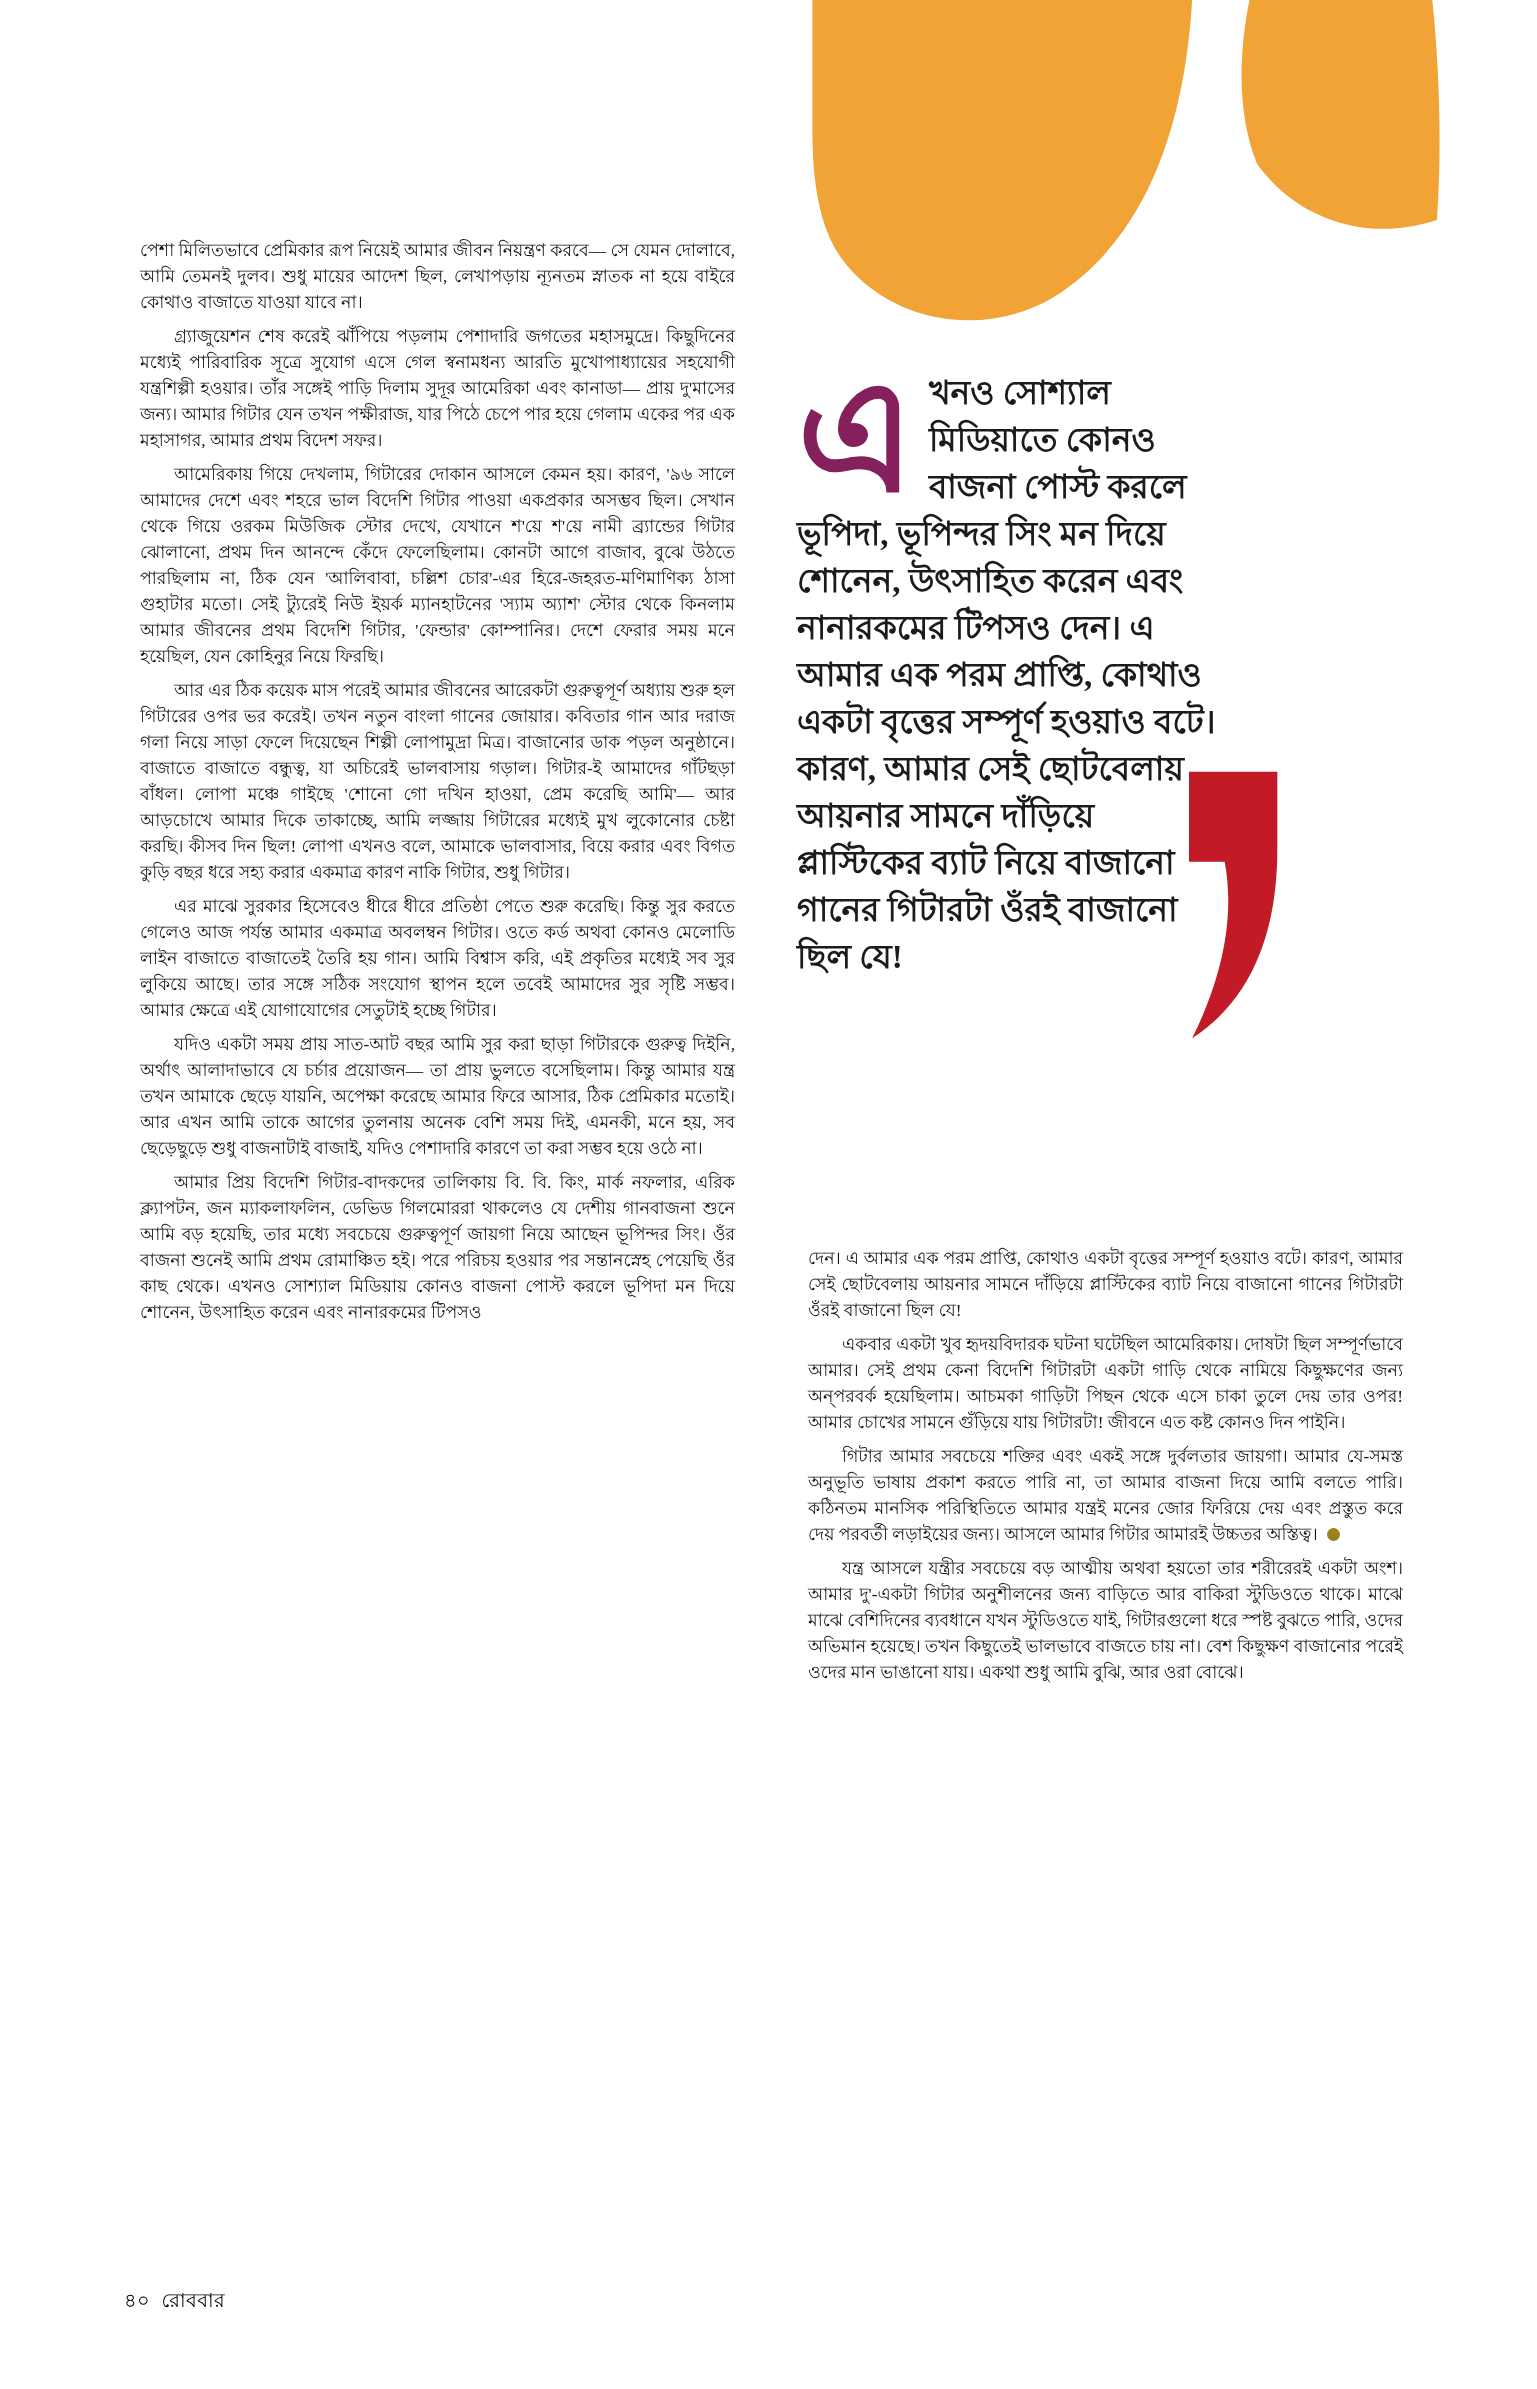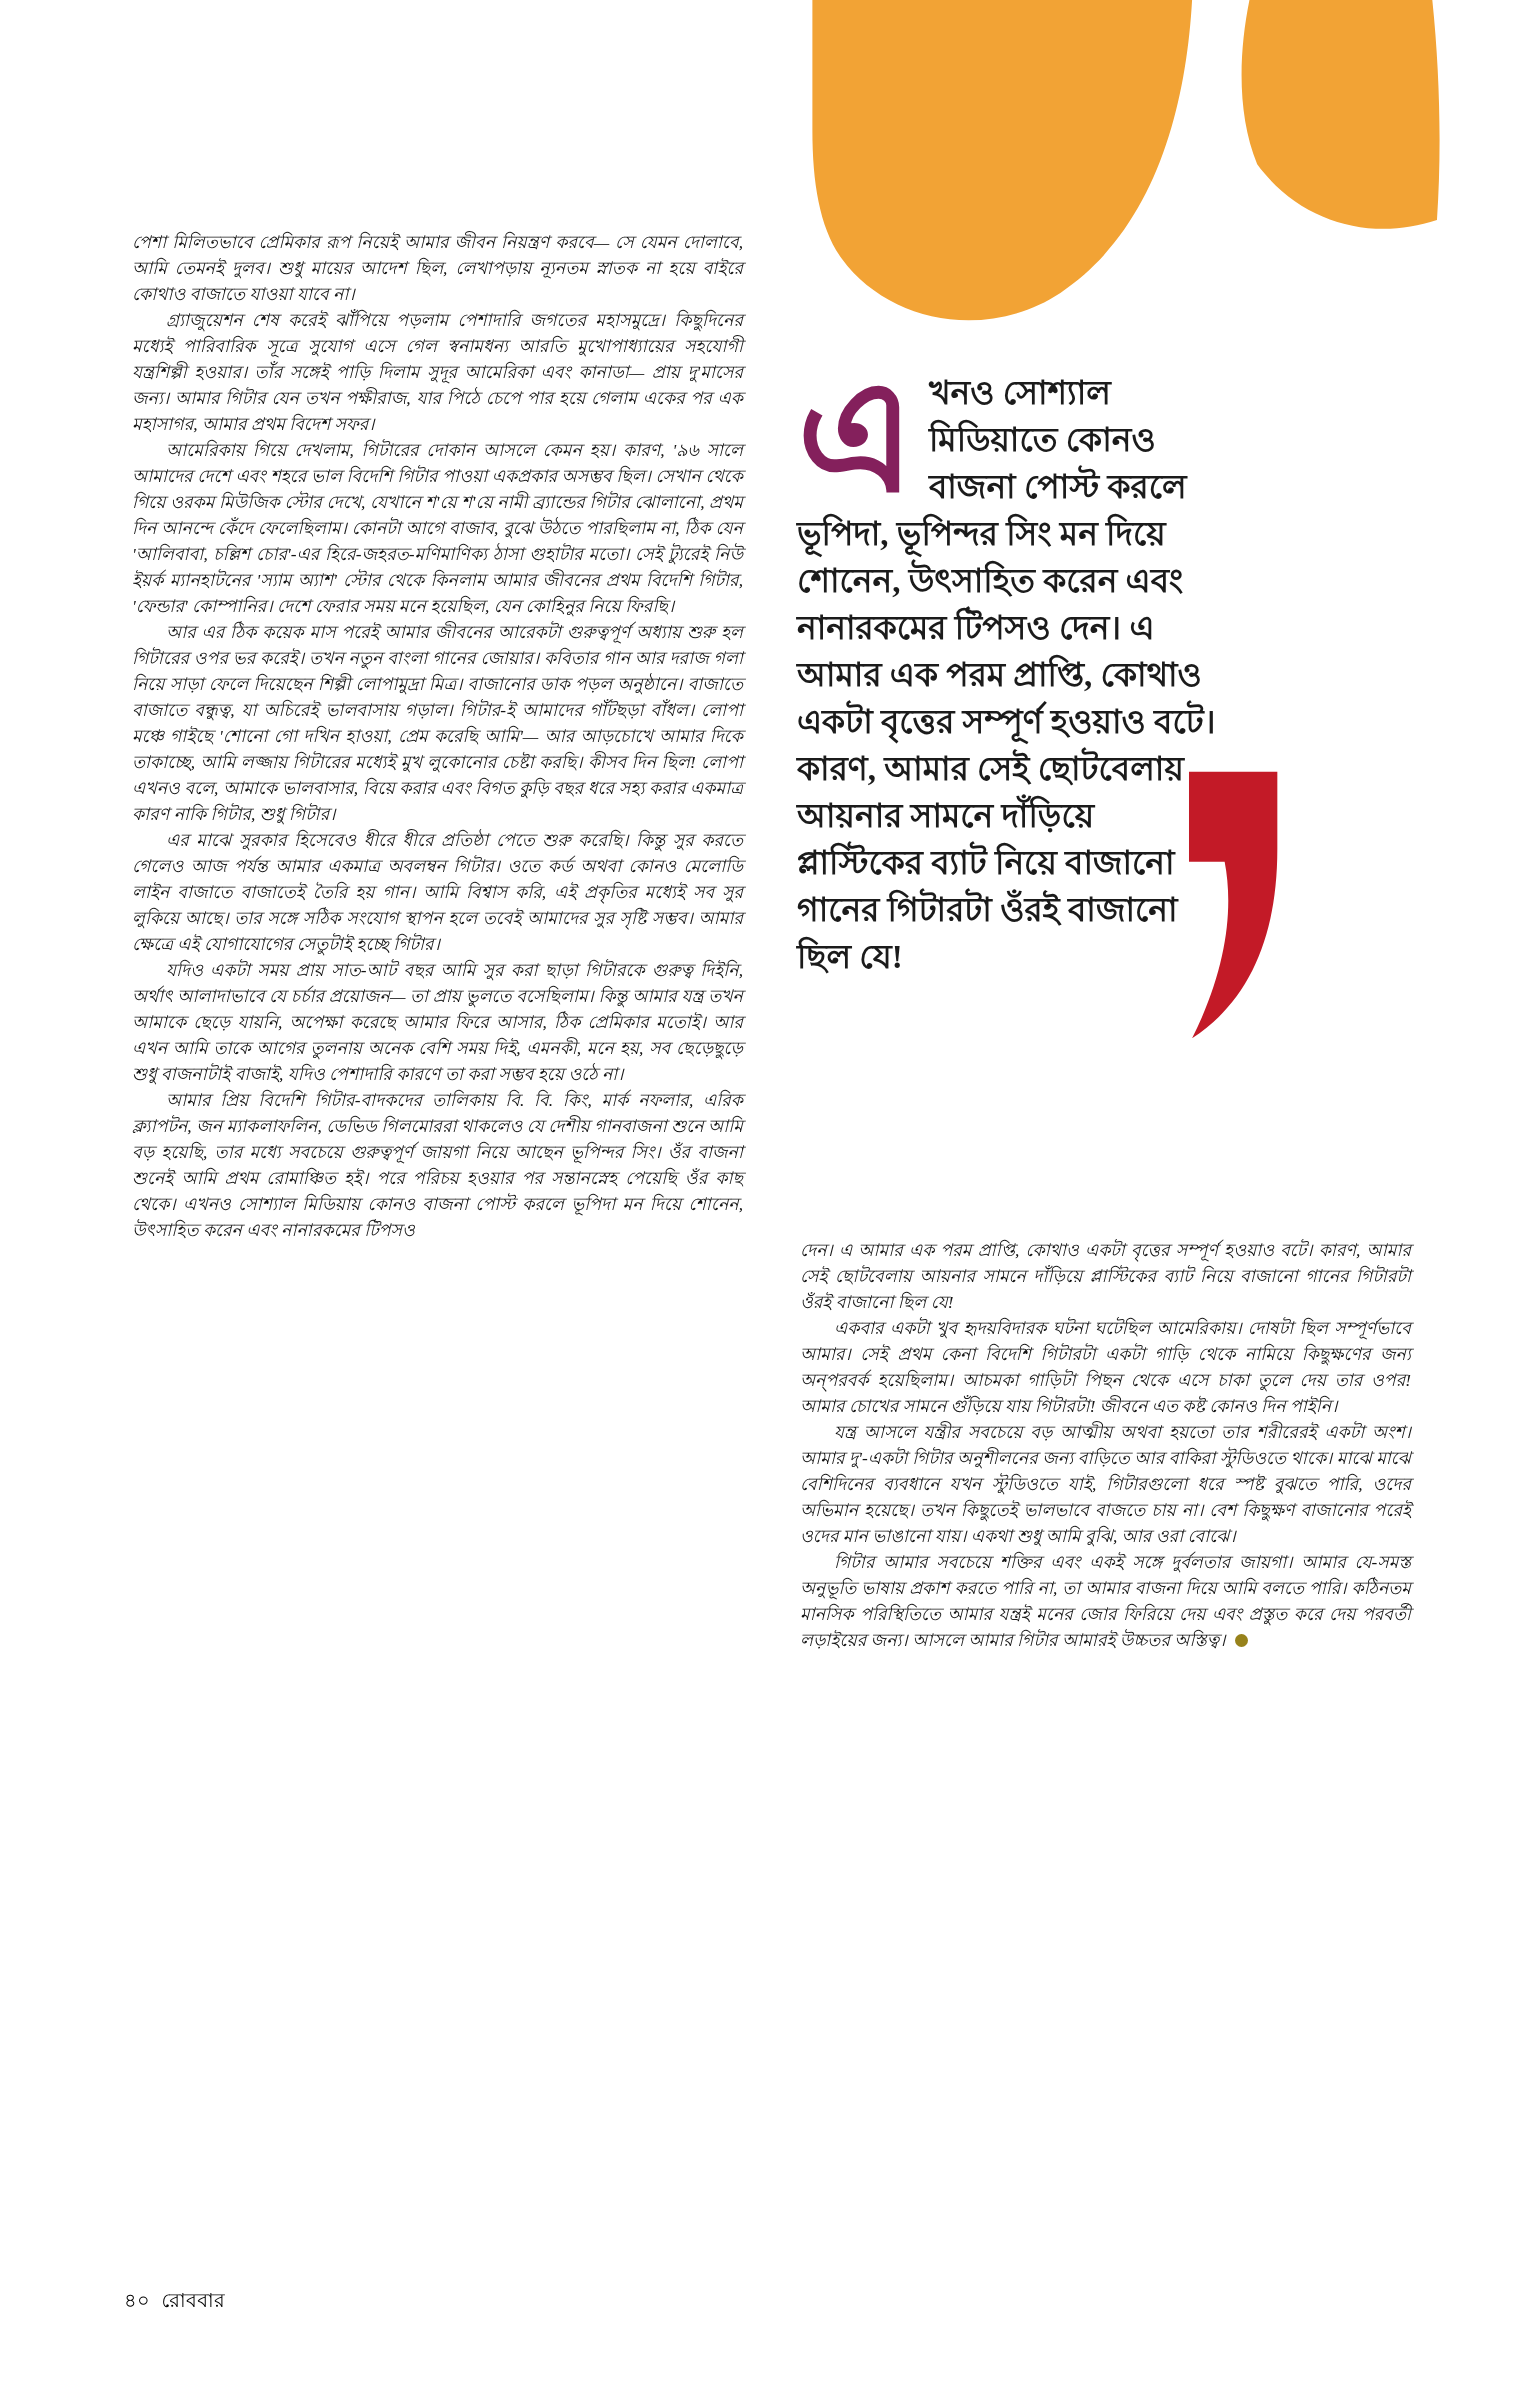--- a/index.html
+++ b/index.html
@@ -18,21 +18,21 @@
     width:1538px;height:2389px;
     pointer-events:none;
   }
   .col{
     position:absolute;
     text-align:justify;
     font-size:17.4px;
     line-height:26px;
     color:#141414;
   }
-  .col p{margin:0;font-style:italic;}
+  .col p{margin:8px;}
   .col p.indent{text-indent:34px;}
   .col-left{left:132px;top:229px;width:611px;}
   .col-right{left:800px;top:1237px;width:611px;}
   .pullquote{
     position:absolute;
     left:797px;top:370px;
     width:431px;
     font-weight:700;
     font-size:33px;
     line-height:47px;
@@ -84,25 +84,25 @@
   </div>
 
   <div class="pullquote">
     <span class="dropcap" style="color: rgb(132, 32, 92);">এ</span>
     <span>খনও সোশ্যাল মিডিয়াতে কোনও বাজনা পোস্ট করলে ভূপিদা, ভূপিন্দর সিং মন দিয়ে শোনেন, উৎসাহিত করেন এবং নানারকমের টিপসও দেন। এ আমার এক পরম প্রাপ্তি, কোথাও একটা বৃত্তের সম্পূর্ণ হওয়াও বটে। কারণ, আমার সেই ছোটবেলায় আয়নার সামনে দাঁড়িয়ে প্লাস্টিকের ব্যাট নিয়ে বাজানো গানের গিটারটা ওঁরই বাজানো ছিল যে!</span>
   </div>
 
   <div class="col col-right">
     <p>দেন। এ আমার এক পরম প্রাপ্তি, কোথাও একটা বৃত্তের সম্পূর্ণ হওয়াও বটে। কারণ, আমার সেই ছোটবেলায় আয়নার সামনে দাঁড়িয়ে প্লাস্টিকের ব্যাট নিয়ে বাজানো গানের গিটারটা ওঁরই বাজানো ছিল যে!</p>
     <p class="indent">একবার একটা খুব হৃদয়বিদারক ঘটনা ঘটেছিল আমেরিকায়। দোষটা ছিল সম্পূর্ণভাবে আমার। সেই প্রথম কেনা বিদেশি গিটারটা একটা গাড়ি থেকে নামিয়ে কিছুক্ষণের জন্য অন্পরবর্ক হয়েছিলাম। আচমকা গাড়িটা পিছন থেকে এসে চাকা তুলে দেয় তার ওপর! আমার চোখের সামনে গুঁড়িয়ে যায় গিটারটা! জীবনে এত কষ্ট কোনও দিন পাইনি।</p>
-    <p class="indent">যন্ত্র আসলে যন্ত্রীর সবচেয়ে বড় আত্মীয় অথবা হয়তো তার শরীরেরই একটা অংশ। আমার দু'-একটা গিটার অনুশীলনের জন্য বাড়িতে আর বাকিরা স্টুডিওতে থাকে। মাঝে মাঝে বেশিদিনের ব্যবধানে যখন স্টুডিওতে যাই, গিটারগুলো ধরে স্পষ্ট বুঝতে পারি, ওদের অভিমান হয়েছে। তখন কিছুতেই ভালভাবে বাজতে চায় না। বেশ কিছুক্ষণ বাজানোর পরেই ওদের মান ভাঙানো যায়। একথা শুধু আমি বুঝি, আর ওরা বোঝে।</p>
     <p class="indent">
       <span>গিটার আমার সবচেয়ে শক্তির এবং একই সঙ্গে দুর্বলতার জায়গা। আমার যে-সমস্ত অনুভূতি ভাষায় প্রকাশ করতে পারি না, তা আমার বাজনা দিয়ে আমি বলতে পারি। কঠিনতম মানসিক পরিস্থিতিতে আমার যন্ত্রই মনের জোর ফিরিয়ে দেয় এবং প্রস্তুত করে দেয় পরবর্তী লড়াইয়ের জন্য। আসলে আমার গিটার আমারই উচ্চতর অস্তিত্ব।</span>
       <span class="end-dot" style="background: rgb(151, 130, 27);"></span>
     </p>
+    <p class="indent">যন্ত্র আসলে যন্ত্রীর সবচেয়ে বড় আত্মীয় অথবা হয়তো তার শরীরেরই একটা অংশ। আমার দু'-একটা গিটার অনুশীলনের জন্য বাড়িতে আর বাকিরা স্টুডিওতে থাকে। মাঝে মাঝে বেশিদিনের ব্যবধানে যখন স্টুডিওতে যাই, গিটারগুলো ধরে স্পষ্ট বুঝতে পারি, ওদের অভিমান হয়েছে। তখন কিছুতেই ভালভাবে বাজতে চায় না। বেশ কিছুক্ষণ বাজানোর পরেই ওদের মান ভাঙানো যায়। একথা শুধু আমি বুঝি, আর ওরা বোঝে।</p>
   </div>
 
   <div class="footer">
     <span>৪০</span>
     <span>রোববার</span>
   </div>
 
 </div>
 
 

